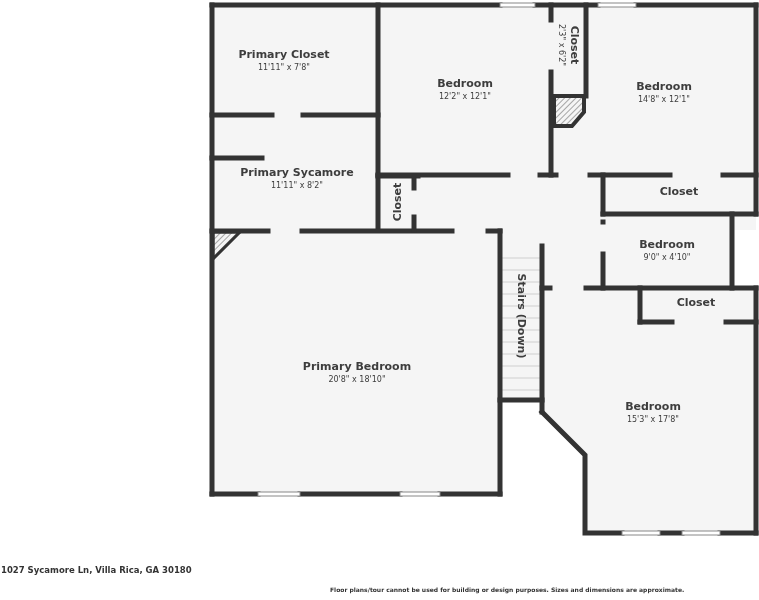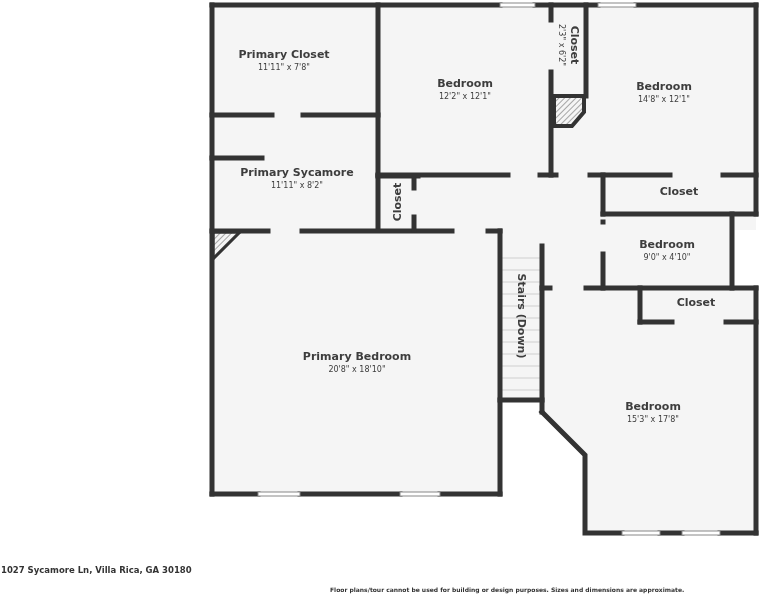--- a/index.html
+++ b/index.html
@@ -151,21 +151,21 @@
 <div class="room-label" style="left:667px;top:250px">
   <span class="room-name">Bedroom</span>
   <span class="room-dim">9'0" x 4'10"</span>
 </div>
 <div class="room-label" style="left:696px;top:303px">
   <span class="room-name">Closet</span>
 </div>
 <div class="room-label vert" style="left:521px;top:316px">
   <span class="room-name">Stairs (Down)</span>
 </div>
-<div class="room-label" style="left:357px;top:362px">
+<div class="room-label" style="left:357px;top:372px">
   <span class="room-name">Primary Bedroom</span>
   <span class="room-dim">20'8" x 18'10"</span>
 </div>
 <div class="room-label" style="left:653px;top:412px">
   <span class="room-name">Bedroom</span>
   <span class="room-dim">15'3" x 17'8"</span>
 </div>
 
 <div id="address" class="footer-text">1027 Sycamore Ln, Villa Rica, GA 30180</div>
 <div id="floor" class="footer-text">Floor 2</div>

